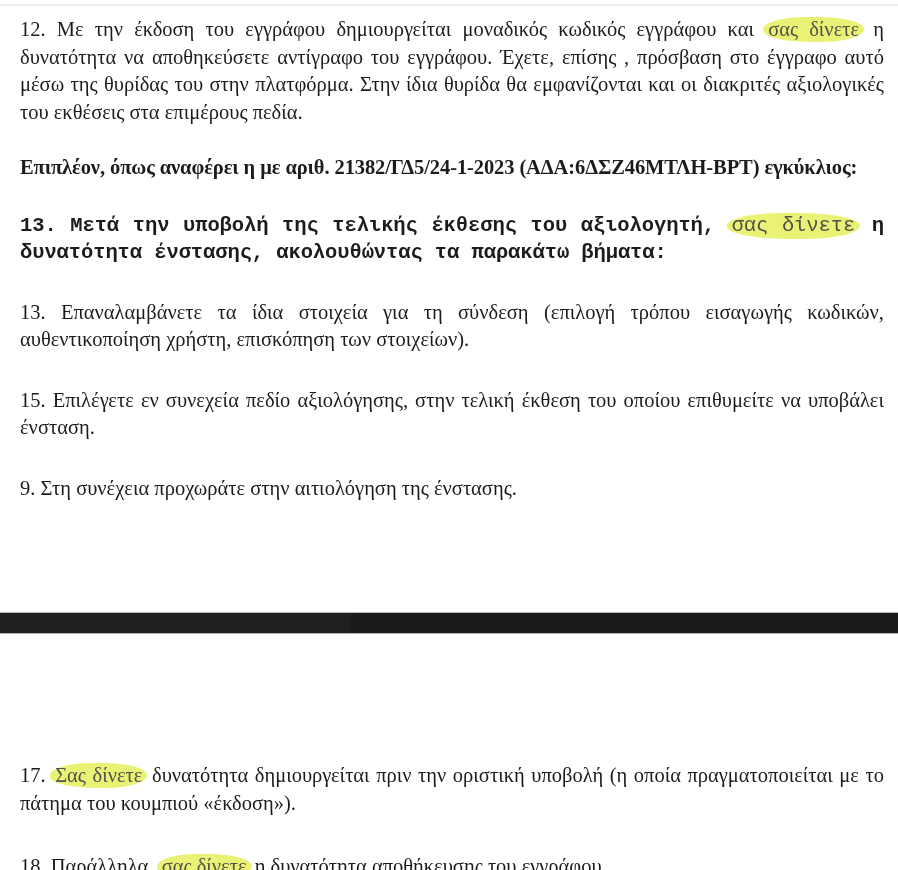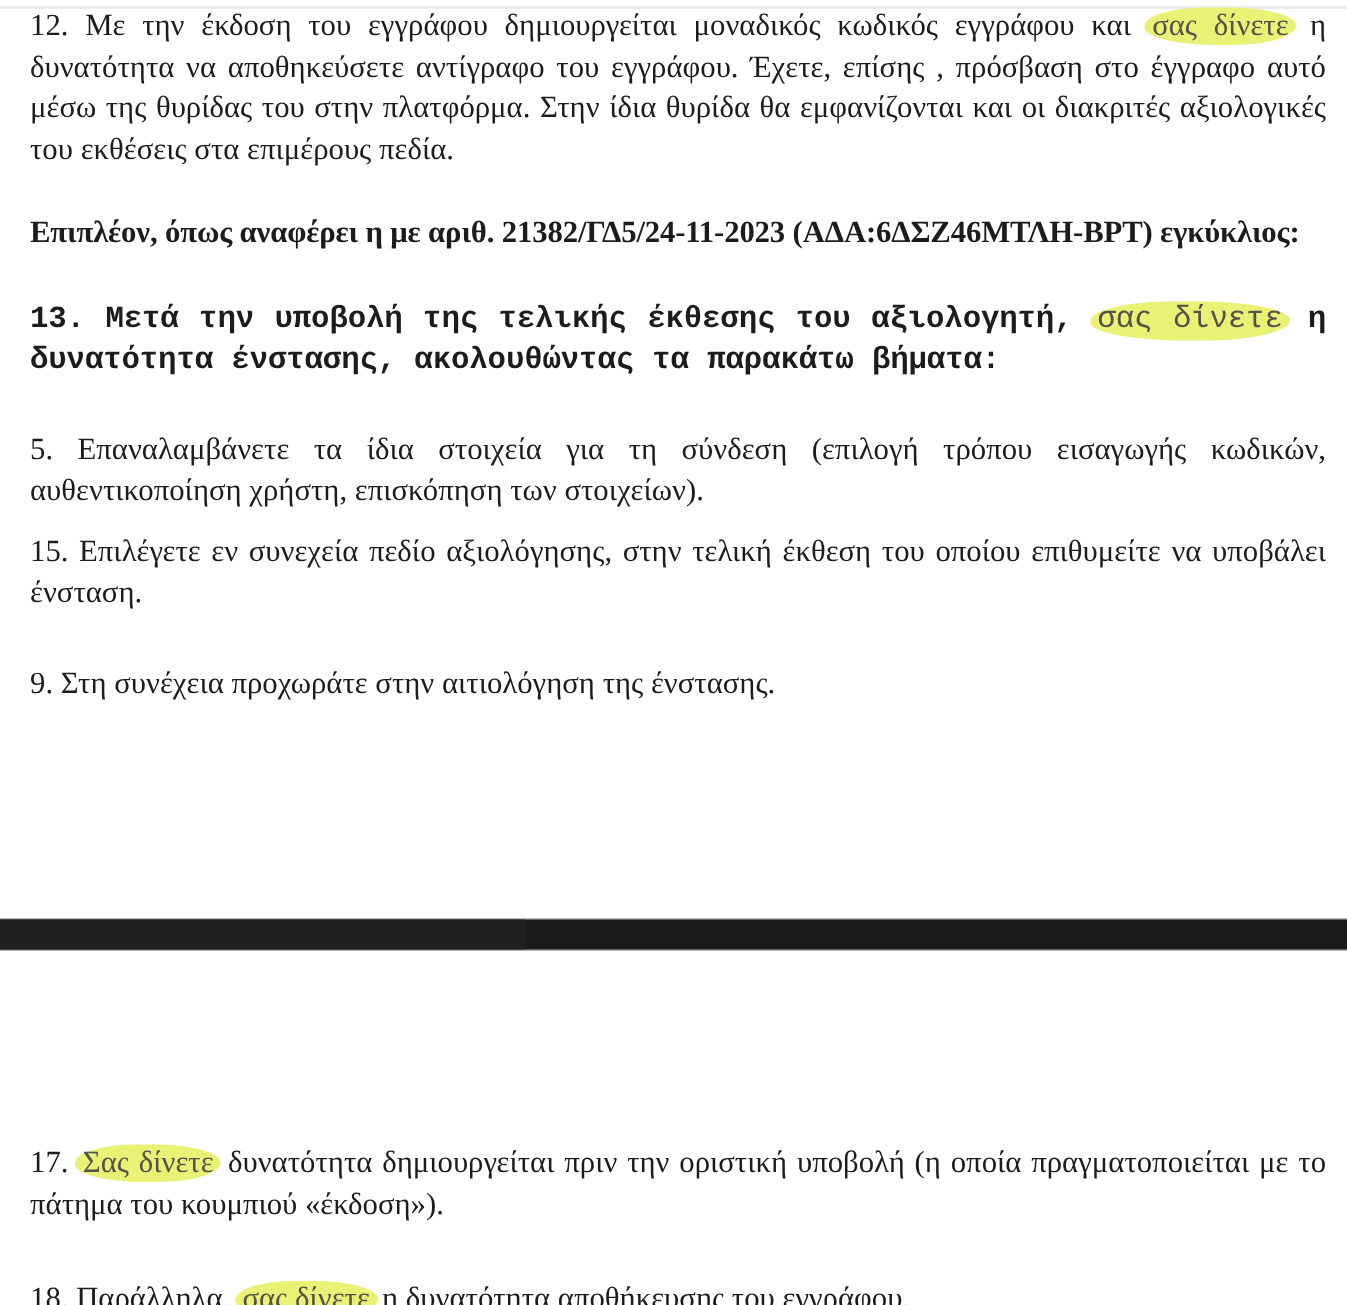--- a/index.html
+++ b/index.html
@@ -27,42 +27,42 @@
     left: 0;
     width: 898px;
     height: 2px;
     background: #ececed;
   }
   .doc-section {
     position: absolute;
     left: 20px;
     width: 864px;
   }
-  #section-top { top: 4px; }
+  #section-top { top: 16px; }
   #section-bottom { top: 762px; }
 
   .para {
     text-align: justify;
     text-justify: inter-word;
     font-size: 20.5px;
     line-height: 27.5px;
     color: #1c1c1c;
     margin: 0 0 0 0;
   }
   .para.last-line-left { text-align-last: left; }
   .para + .para { margin-top: 20px; }
 
   .para.bold {
     font-weight: bold;
     letter-spacing: -0.1px;
   }
   #para-epipleon { margin-top: 28px; }
   #para-13 { margin-top: 30px; font-family: Liberation Mono, monospace; }
   #para-14 { margin-top: 32px; }
-  #para-15 { margin-top: 13px; }
+  #para-15 { margin-top: 33px; }
   #para-16 { margin-top: 33px; }
   #para-18 { margin-top: 36px; }
 
   .hl {
     background: #e9f274;
     border-radius: 14px 16px 15px 13px / 13px 15px 14px 16px;
     padding: 1px 5px 2px 5px;
     margin: 0 -2px;
     box-decoration-break: clone;
     -webkit-box-decoration-break: clone;
@@ -97,25 +97,25 @@
 <body>
 
 <div id="page">
 
   <div class="top-rule"></div>
 
   <div class="doc-section" id="section-top">
 
     <p class="para last-line-left" id="para-12"><span>12. Με την έκδοση του εγγράφου δημιουργείται μοναδικός κωδικός εγγράφου και </span><span class="hl blobby">σας δίνετε</span><span> η δυνατότητα να αποθηκεύσετε αντίγραφο του εγγράφου.  Έχετε, επίσης , πρόσβαση στο έγγραφο αυτό μέσω της θυρίδας του στην πλατφόρμα. Στην ίδια θυρίδα θα εμφανίζονται και οι διακριτές αξιολογικές του εκθέσεις στα επιμέρους πεδία.</span></p>
 
-    <p class="para bold last-line-left" id="para-epipleon"><span>Επιπλέον, όπως αναφέρει η με αριθ. 21382/ΓΔ5/24-11-2023 (ΑΔΑ:6ΔΣΖ46ΜΤΛΗ-ΒΡΤ) εγκύκλιος:</span></p>
+    <p class="para bold last-line-left" id="para-epipleon"><span>Επιπλέον, όπως αναφέρει η με αριθ. 21382/ΓΔ5/24-1-2023 (ΑΔΑ:6ΔΣΖ46ΜΤΛΗ-ΒΡΤ) εγκύκλιος:</span></p>
 
     <p class="para bold last-line-left" id="para-13"><span>13. Μετά την υποβολή της τελικής έκθεσης του αξιολογητή, </span><span class="hl blobby">σας δίνετε</span><span> η δυνατότητα ένστασης, ακολουθώντας τα παρακάτω βήματα:</span></p>
 
-    <p class="para last-line-left" id="para-14"><span>5. Επαναλαμβάνετε τα ίδια στοιχεία για τη σύνδεση (επιλογή τρόπου εισαγωγής κωδικών, αυθεντικοποίηση χρήστη, επισκόπηση των στοιχείων).</span></p>
+    <p class="para last-line-left" id="para-14"><span>13. Επαναλαμβάνετε τα ίδια στοιχεία για τη σύνδεση (επιλογή τρόπου εισαγωγής κωδικών, αυθεντικοποίηση χρήστη, επισκόπηση των στοιχείων).</span></p>
 
     <p class="para last-line-left" id="para-15"><span>15. Επιλέγετε εν συνεχεία πεδίο αξιολόγησης, στην τελική έκθεση του οποίου επιθυμείτε να υποβάλει ένσταση.</span></p>
 
     <p class="para last-line-left" id="para-16"><span>9. Στη συνέχεια  προχωράτε στην αιτιολόγηση της ένστασης.</span></p>
 
   </div>
 
   <div class="black-band">
     <div class="band-left"></div>
   </div>

